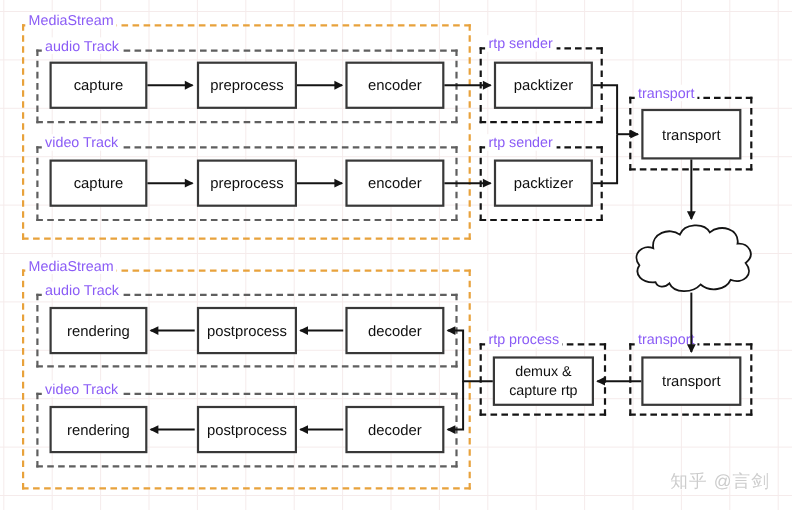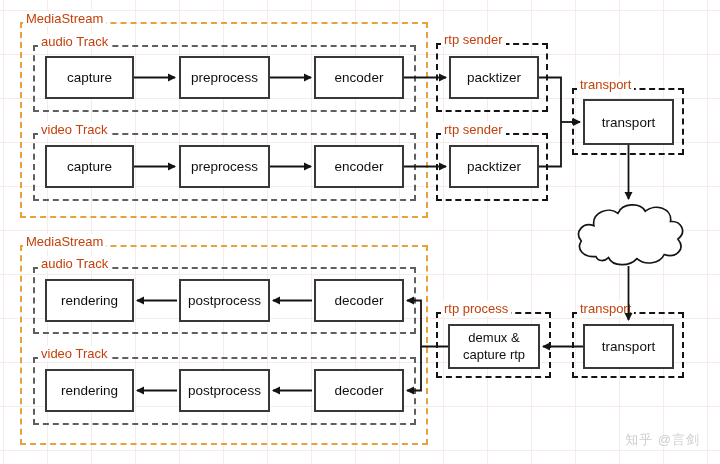--- a/index.html
+++ b/index.html
@@ -23,21 +23,21 @@
     z-index: 1;
   }
   .cont.orange { border-color: #e8a23c; }
   .cont.gray   { border-color: #5f5f5f; }
   .lbl {
     position: absolute;
     top: -13px;
     left: 3px;
     font-size: 13px;
     line-height: 15px;
-    color: #c2410c;
+    color: #8b5cf6;
     background: #ffffff;
     padding: 0 3px;
     white-space: nowrap;
     z-index: 3;
     text-align: right;
   }
   .box {
     position: absolute;
     background: #ffffff;
     border: 2px solid #383838;
@@ -53,21 +53,21 @@
   .wires {
     position: absolute;
     inset: 0;
     z-index: 5;
     pointer-events: none;
   }
   .watermark {
     position: absolute;
     right: 20px;
     bottom: 15px;
-    font-size: 13px;
+    font-size: 16px;
     letter-spacing: 1px;
     color: #cdcdcd;
     text-shadow: 1px 1px 0 #ffffff;
     z-index: 4;
   }
 </style>
 </head>
 <body>
 
 <div class="canvas">

